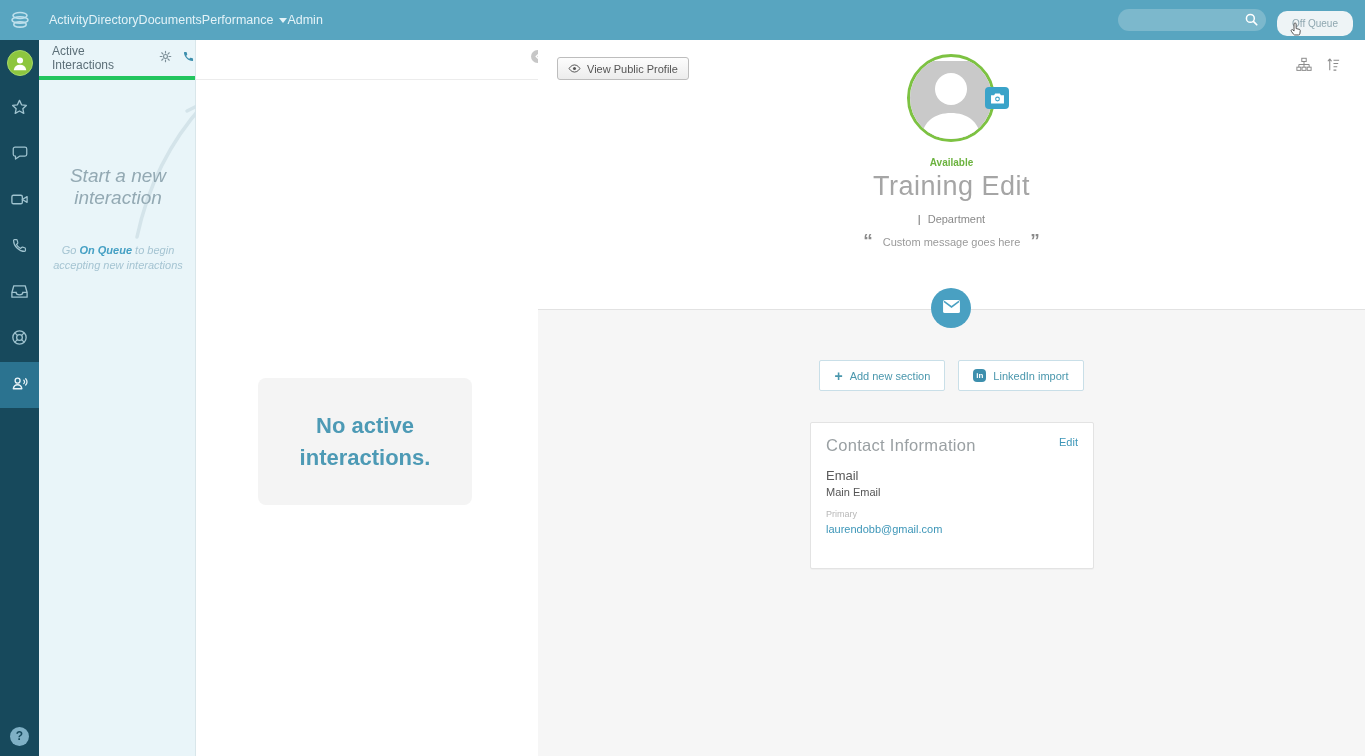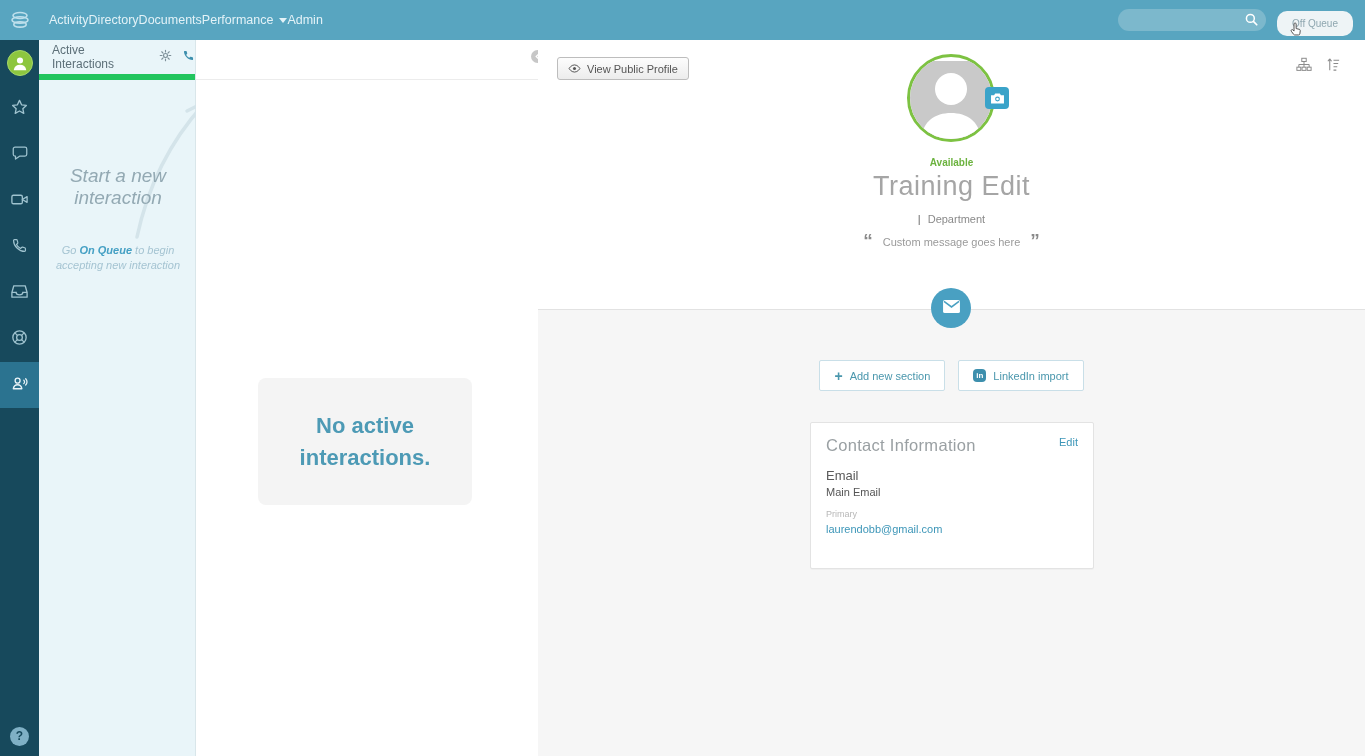--- a/index.html
+++ b/index.html
@@ -30,21 +30,21 @@
     align-items:center; justify-content:center; overflow:hidden; border:1px solid #a6d96a; }
   .help-item { position:absolute; left:0; bottom:5px; width:39px; height:30px;
     display:flex; align-items:center; justify-content:center; cursor:pointer; }
   .help-circle { width:19px; height:19px; border-radius:50%; background:#7fb0c5; color:#17495c;
     font-size:12px; font-weight:bold; display:flex; align-items:center; justify-content:center; }
 
   
   .left-panel { position:absolute; left:39px; top:40px; width:157px; height:716px;
     background:#e9f5f9; border-right:1px solid #d9e6ea; }
   .lp-header { height:40px; display:flex; align-items:center; padding-left:13px; gap:10px;
-    border-bottom:6px solid #22c55e; }
+    border-bottom:4px solid #22c55e; }
   .lp-title { font-size:12px; color:#5c6f78; }
   .lp-arrow { position:absolute; left:60px; top:45px; }
   .lp-empty-title { position:absolute; left:18px; top:125px; width:122px; text-align:center;
     font-size:19px; font-style:italic; color:#93a9b3; line-height:1.15; }
   .lp-hint { position:absolute; left:14px; top:203px; width:130px; text-align:center;
     font-size:11px; font-style:italic; color:#a5c4d2; line-height:1.4; }
   .lp-hint .onqueue { color:#45a0c4; font-weight:bold; cursor:pointer; }
 
   
   .mid-panel { position:absolute; left:196px; top:40px; width:374px; height:716px;
@@ -237,21 +237,21 @@
       </svg>
     </span>
   </div>
   <span class="lp-arrow">
     <svg width="120" height="160" viewBox="0 0 120 160" fill="none">
       <path d="M38 152 C 48 105, 68 60, 104 20" stroke="#d4e4ea" stroke-width="3.5" stroke-linecap="round"></path>
       <path d="M88 26 L106 17 L100 37" stroke="#d4e4ea" stroke-width="3.5" stroke-linecap="round" stroke-linejoin="round" fill="none"></path>
     </svg>
   </span>
   <div class="lp-empty-title">Start a new interaction</div>
-  <div class="lp-hint"><span>Go </span><span class="onqueue">On Queue</span><span> to begin accepting new interaction</span></div>
+  <div class="lp-hint"><span>Go </span><span class="onqueue">On Queue</span><span> to begin accepting new interactions</span></div>
 </div>
 
 <div class="mid-panel">
   <div class="mid-header">
     <div class="circ-btns">
       <button class="circ-btn">
         <svg width="7" height="7" viewBox="0 0 8 8" fill="none">
             <path d="M5.5 1L2.5 4l3 3" stroke="#fff" stroke-width="1.5"></path>
           </svg>
       </button>

